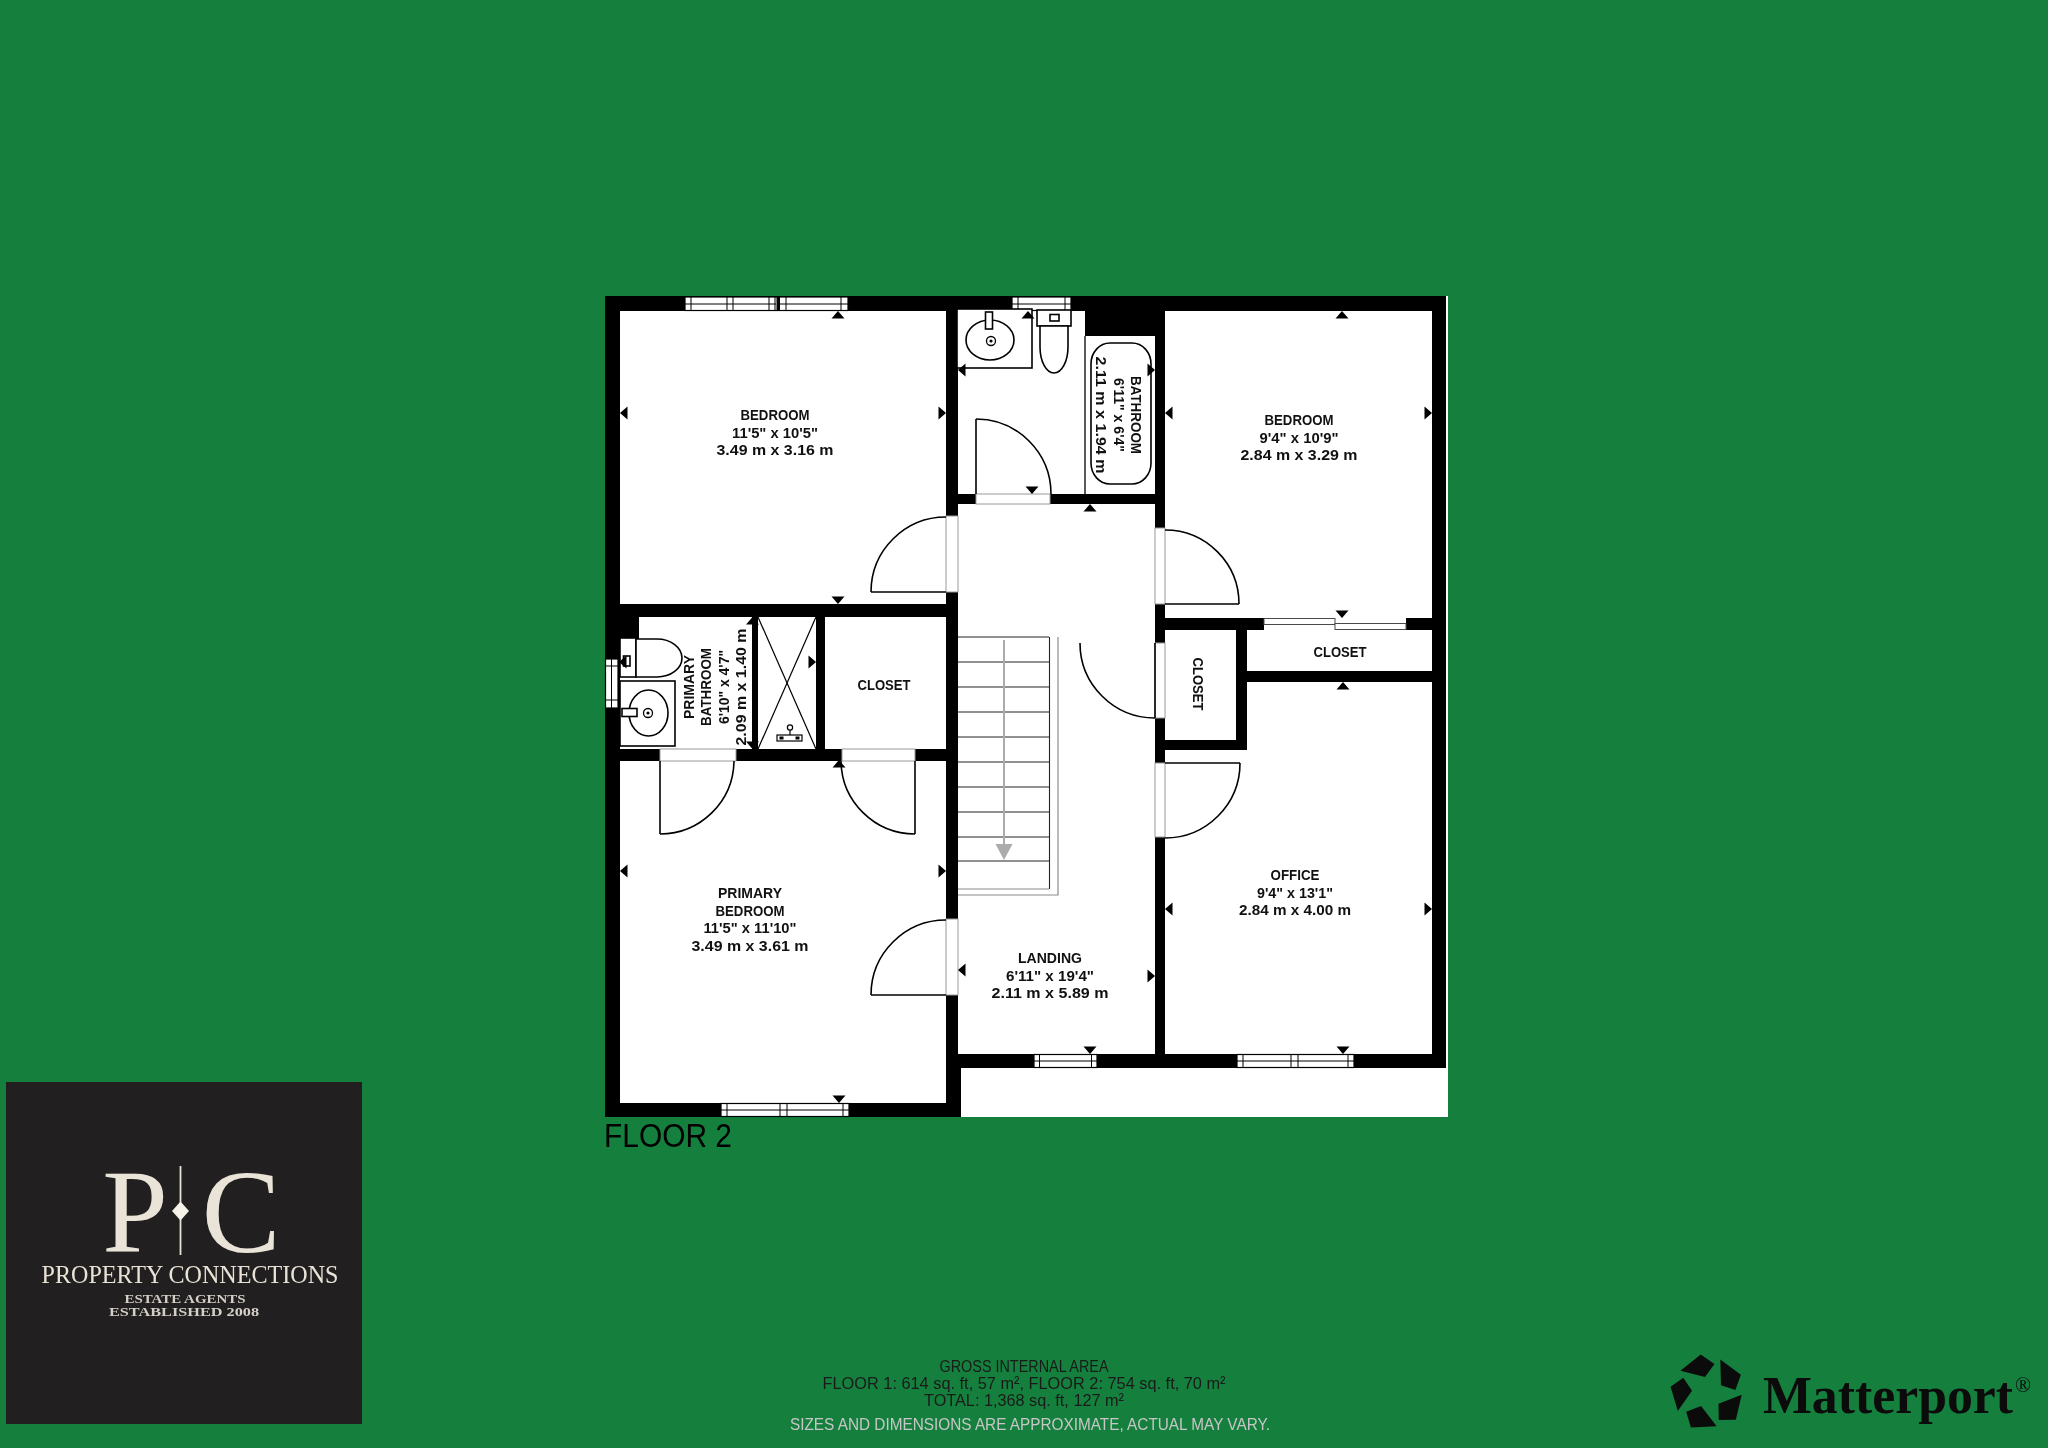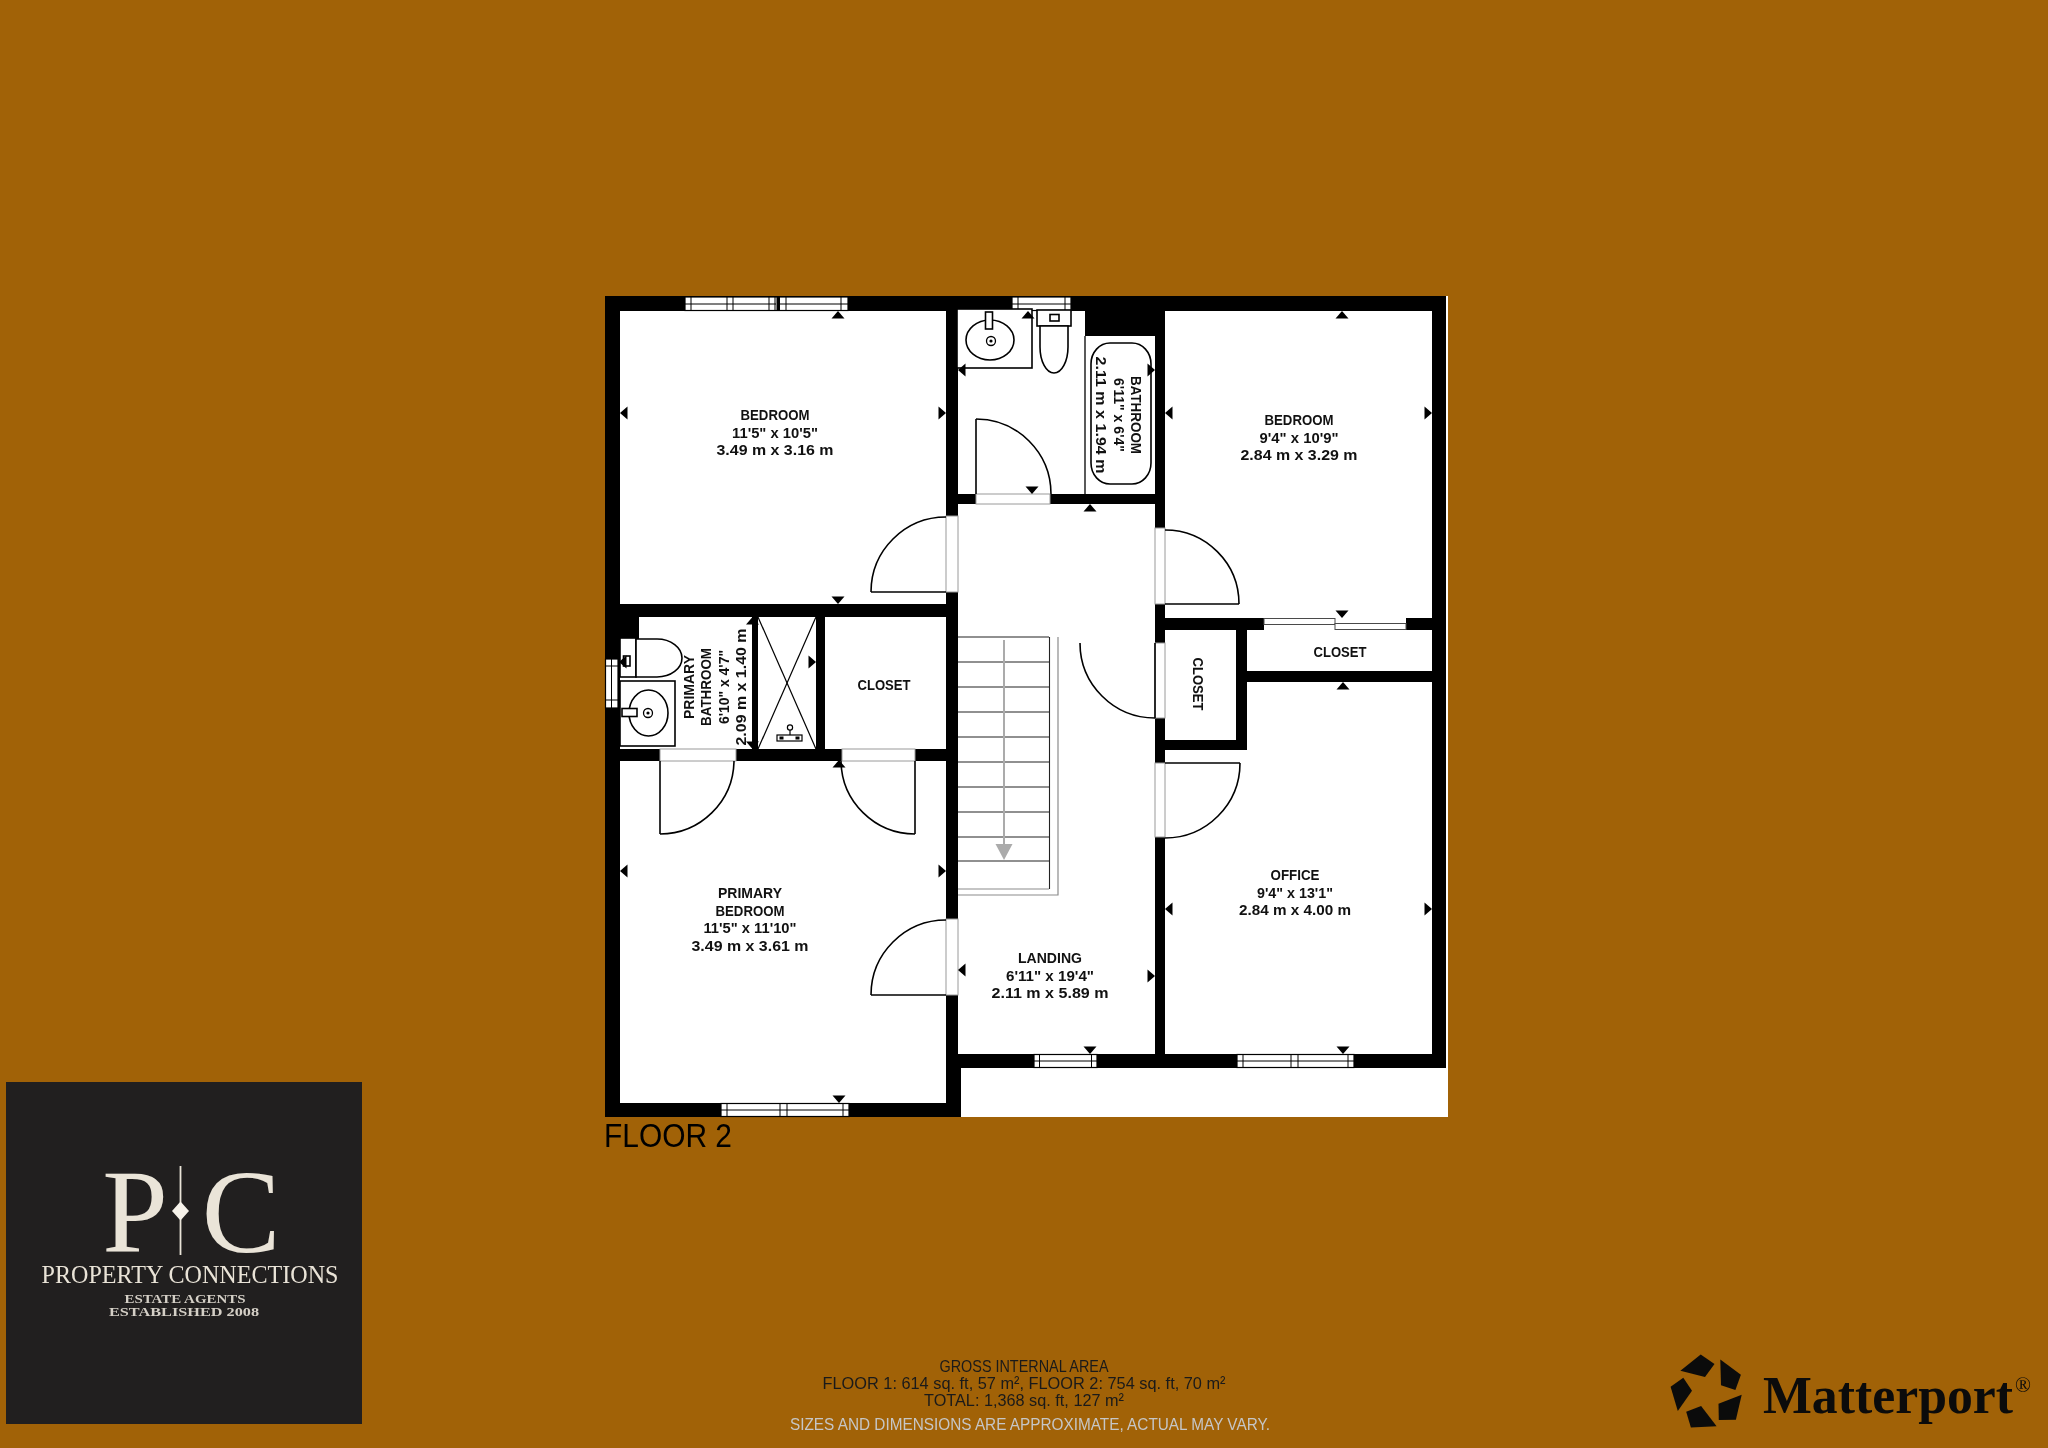--- a/index.html
+++ b/index.html
@@ -1,16 +1,16 @@
 <!DOCTYPE html>
 <html><head>
 <meta charset="utf-8">
 <style>
   html,body{margin:0;padding:0;background:#ffffff;}
-  .page{position:relative;width:2048px;height:1448px;background:#a16207;overflow:hidden;}
+  .page{position:relative;width:2048px;height:1448px;background:#15803d;overflow:hidden;}
   svg{position:absolute;left:0;top:0;}
   .sans{font-family:"Liberation Sans",sans-serif;}
   .ser{font-family:"Liberation Serif",serif;}
   .lbl{font-family:"Liberation Sans",sans-serif;font-size:15px;font-weight:bold;fill:#111;}
   .wall{fill:#000;}
   .win{fill:#fff;stroke:#000;stroke-width:1.2;}
   .open{fill:#fff;stroke:#9a9a9a;stroke-width:1;}
   .door{fill:none;stroke:#000;stroke-width:1.6;}
   .fix{fill:#fff;stroke:#000;stroke-width:1.6;}
   .tri{fill:#000;}

